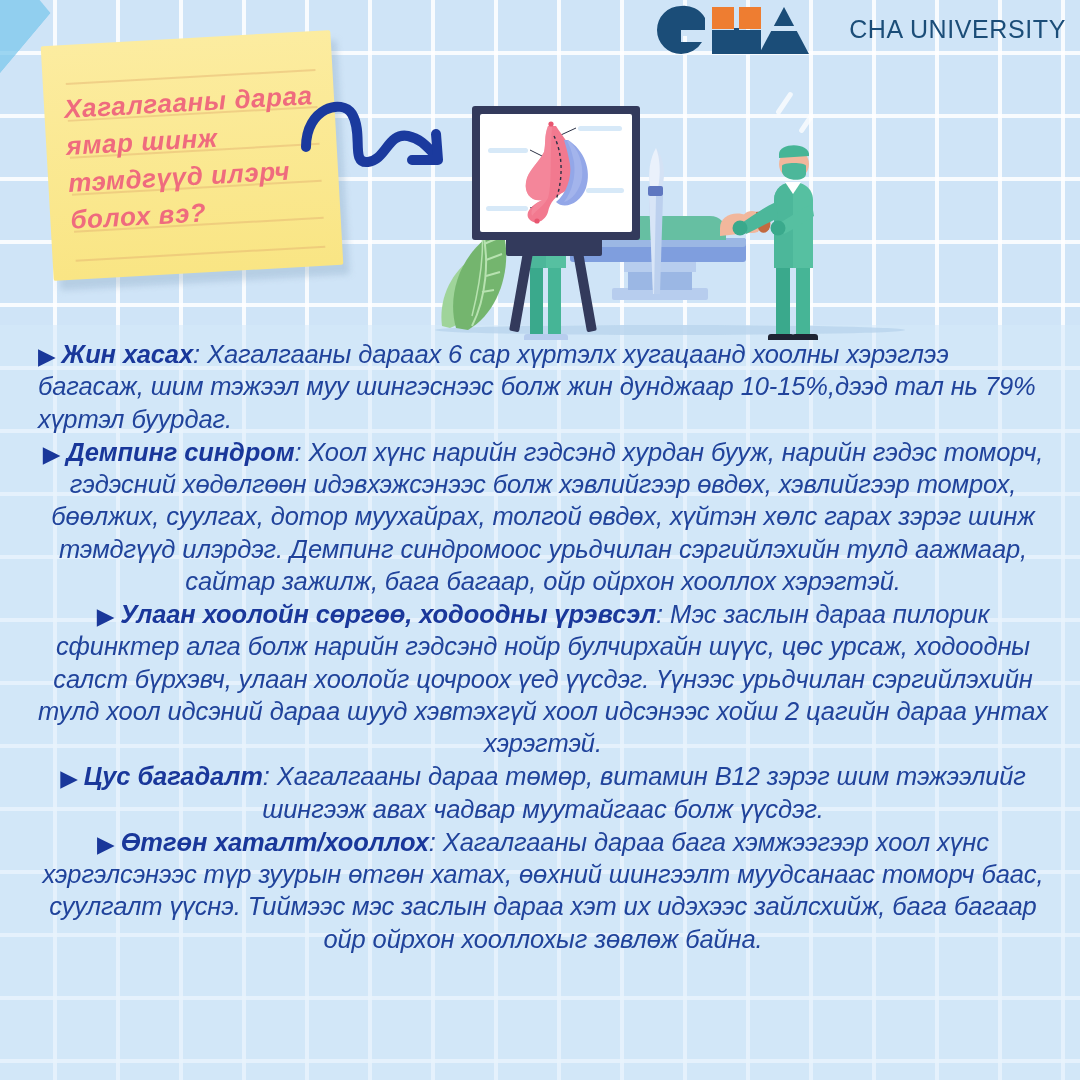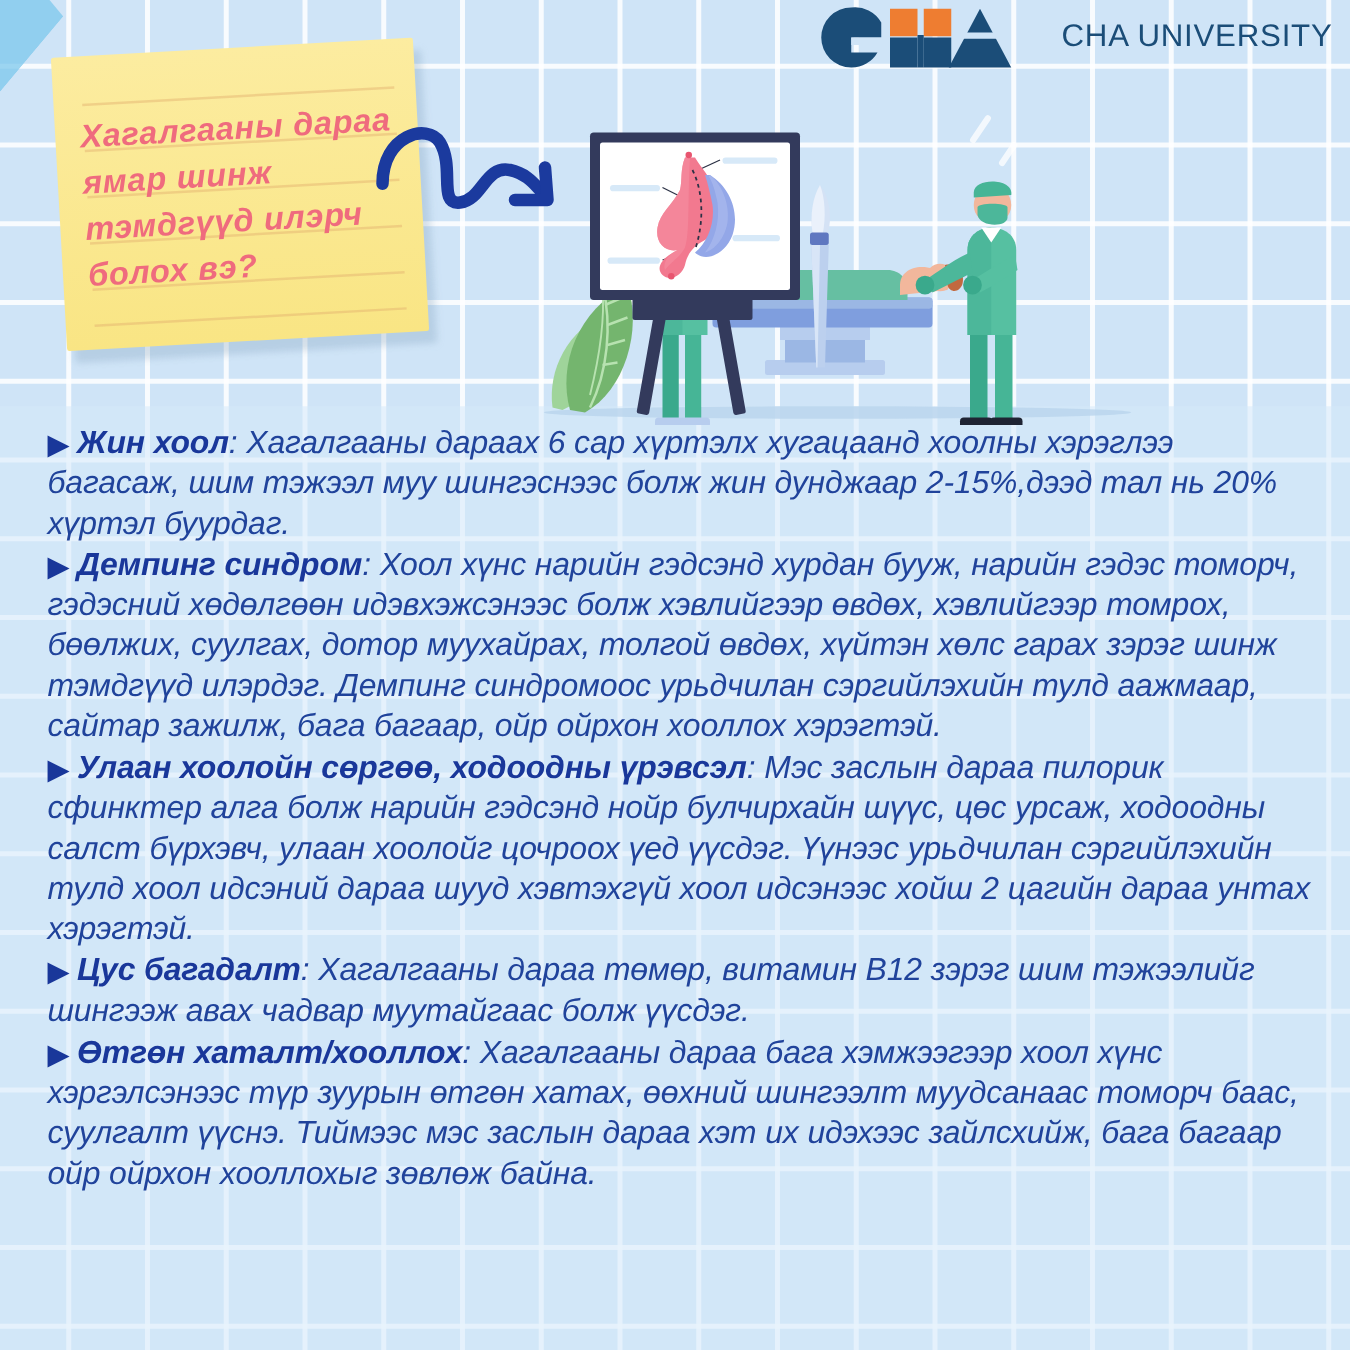--- a/index.html
+++ b/index.html
@@ -145,21 +145,21 @@
     top: 338px;
     width: 1010px;
     z-index: 5;
     color: #20439b;
     font-size: 25.5px;
     font-style: italic;
     line-height: 1.265;
     letter-spacing: -0.1px;
   }
   .para { margin: 0 0 0 0; text-indent: 0; }
-  .para + .para { margin-top: 1px; }
+  .para + .para { margin-top: 1px; text-align: center; }
   .bullet {
     display: inline-block;
     color: #19379a;
     font-style: normal;
     transform: translateY(1px);
     margin-right: 6px;
     font-size: 23px;
   }
   .lead {
     font-weight: 700;
@@ -342,21 +342,21 @@
       <path d="M236 70 C240 80, 241 96, 238 110 L230 108 C228 94, 230 80, 236 70 Z" fill="#eaf1fb"></path>
       <rect x="228" y="108" width="15" height="10" rx="2" fill="#5f77c0"></rect>
       <path d="M229 118 L243 118 L240 216 L233 216 Z" fill="#bcd0ee"></path>
       <path d="M229 118 L236 118 L234 216 L233 216 Z" fill="#d8e5f7"></path>
     </g>
   </svg>
 
   <div id="body-copy">
 
     <p class="para">
-      <span class="bullet">▶</span><span class="lead">Жин хоол</span><span class="body-text">: </span><span class="body-text">Хагалгааны дараах 6 сар хүртэлх хугацаанд хоолны хэрэглээ багасаж, шим тэжээл муу шингэснээс болж жин дунджаар 2-15%,дээд тал нь 20% хүртэл буурдаг.</span>
+      <span class="bullet">▶</span><span class="lead">Жин хасах</span><span class="body-text">: </span><span class="body-text">Хагалгааны дараах 6 сар хүртэлх хугацаанд хоолны хэрэглээ багасаж, шим тэжээл муу шингэснээс болж жин дунджаар 10-15%,дээд тал нь 79% хүртэл буурдаг.</span>
     </p>
 
     <p class="para">
       <span class="bullet">▶</span><span class="lead">Демпинг синдром</span><span class="body-text">: </span><span class="body-text">Хоол хүнс нарийн гэдсэнд хурдан бууж, нарийн гэдэс томорч, гэдэсний хөдөлгөөн идэвхэжсэнээс болж хэвлийгээр өвдөх, хэвлийгээр томрох, бөөлжих, суулгах, дотор муухайрах, толгой өвдөх, хүйтэн хөлс гарах зэрэг шинж тэмдгүүд илэрдэг. Демпинг синдромоос урьдчилан сэргийлэхийн тулд аажмаар, сайтар зажилж, бага багаар, ойр ойрхон хооллох хэрэгтэй.</span>
     </p>
 
     <p class="para">
       <span class="bullet">▶</span><span class="lead">Улаан хоолойн сөргөө, ходоодны үрэвсэл</span><span class="body-text">: </span><span class="body-text">Мэс заслын дараа пилорик сфинктер алга болж нарийн гэдсэнд нойр булчирхайн шүүс, цөс урсаж, ходоодны салст бүрхэвч, улаан хоолойг цочроох үед үүсдэг. Үүнээс урьдчилан сэргийлэхийн тулд хоол идсэний дараа шууд хэвтэхгүй хоол идсэнээс хойш 2 цагийн дараа унтах хэрэгтэй.</span>
     </p>
 

